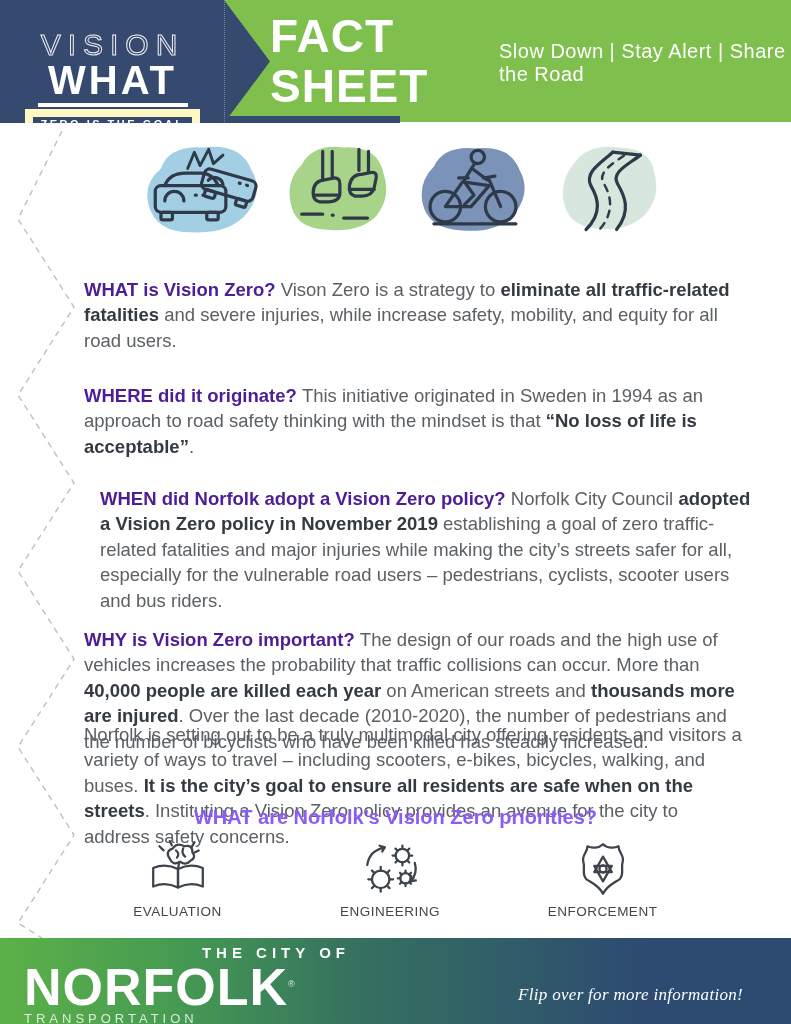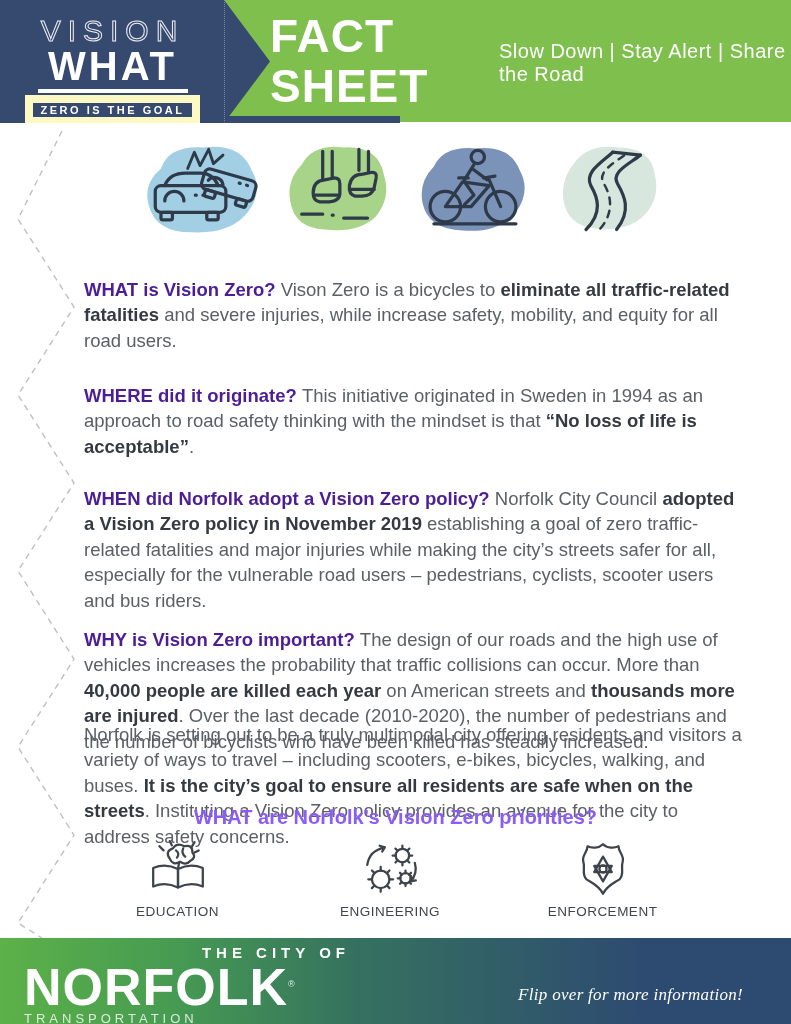--- a/index.html
+++ b/index.html
@@ -4,21 +4,21 @@
 <style>
   html,body{margin:0;padding:0;background:#e8e8e8;}
   .page{position:relative;width:791px;height:1024px;background:#ffffff;overflow:hidden;
         font-family:"Liberation Sans", sans-serif;margin:0 auto;}
 
   
   .header{position:absolute;top:0;left:0;width:791px;height:122px;background:#7fbf4d;}
   .header-navy{position:absolute;top:0;left:0;width:270px;height:123px;background:#36496f;
                clip-path:polygon(0 0,83% 0,100% 50%,83% 100%,0 100%);}
   .fold-line{position:absolute;top:0;left:224px;height:123px;width:0;border-left:1px dotted rgba(255,255,255,.35);}
-  .vz-logo{position:absolute;top:14px;left:0;width:225px;text-align:center;color:#fff;}
+  .vz-logo{position:absolute;top:28px;left:0;width:225px;text-align:center;color:#fff;}
   .vz-vision{font-size:30px;letter-spacing:7px;color:rgba(255,255,255,.75);font-weight:400;}
   @supports (-webkit-text-stroke:1px #fff){
     .vz-vision{color:transparent;-webkit-text-stroke:1px rgba(255,255,255,.9);}
   }
   .vz-zero{font-size:40px;font-weight:800;letter-spacing:3px;line-height:40px;margin-top:-2px;}
   .vz-bar{width:150px;height:4px;background:#fff;margin:3px auto 2px auto;}
   .vz-goalbox{display:inline-block;border:8px solid #fef9c3;padding:1px 8px;font-size:11px;
               letter-spacing:2.5px;font-weight:bold;}
   .header-right{position:absolute;top:0;left:270px;width:521px;height:122px;display:flex;
                 flex-direction:row;align-items:center;justify-content:center;color:#fff;}
@@ -32,21 +32,21 @@
   
   .hero-icons{position:absolute;top:136px;left:140px;width:530px;display:flex;
               justify-content:space-between;align-items:center;}
   .hero-icon{width:124px;height:104px;}
 
   
   .para{position:absolute;left:84px;width:662px;font-size:18.5px;line-height:25.5px;color:#5b6065;}
   .sg-h{color:#4c1d95;font-weight:bold;}
   .sg-b{color:#343a41;font-weight:bold;}
   .sg-n{color:#5b6065;}
-  .p1{top:258px;} .p2{top:364px;} .p3{top:467px;} .p4{top:608px;} .p5{top:703px;}
+  .p1{top:258px;} .p2{top:364px;} .p3{top:467px;margin-left:16px;} .p4{top:608px;} .p5{top:703px;}
 
   
   .prio-heading{position:absolute;top:806px;left:0;width:791px;text-align:center;
                 font-size:20px;font-weight:bold;color:#8b5cf6;}
   .prio-row{position:absolute;top:838px;left:110px;width:560px;display:flex;justify-content:space-between;}
   .prio-item{width:135px;display:flex;flex-direction:column;align-items:center;}
   .prio-item svg{width:62px;height:62px;}
   .prio-label{margin-top:4px;font-size:13.5px;letter-spacing:.5px;color:#41464d;}
 
   
@@ -144,42 +144,42 @@
       <path d="M30,26 Q44,6 76,10 Q110,10 114,38 Q120,62 104,80 Q86,99 52,95 Q22,92 18,64 Q16,42 30,26 Z" fill="#d8e7de"></path>
       <g class="ic">
         <path d="M42,96 C60,78 54,62 47,50 C40,36 58,26 70,15"></path>
         <path d="M74,96 C90,76 82,60 75,48 C68,36 86,28 99,18"></path>
         <path d="M70,15 L99,18"></path>
         <path d="M57,95 C73,76 67,58 60,47 C54,35 72,26 85,16" stroke-dasharray="7 7" stroke-width="2.6"></path>
       </g>
     </svg>
   </div>
 
-  <p class="para p1"><span class="sg-h">WHAT is Vision Zero? </span><span class="sg-n">Vison Zero is a bicycles to </span><span class="sg-b">eliminate all traffic-related fatalities </span><span class="sg-n">and severe injuries, while increase safety, mobility, and equity for all road users.</span></p>
+  <p class="para p1"><span class="sg-h">WHAT is Vision Zero? </span><span class="sg-n">Vison Zero is a strategy to </span><span class="sg-b">eliminate all traffic-related fatalities </span><span class="sg-n">and severe injuries, while increase safety, mobility, and equity for all road users.</span></p>
   <p class="para p2"><span class="sg-h">WHERE did it originate? </span><span class="sg-n">This initiative originated in Sweden in 1994 as an approach to road safety thinking with the mindset is that </span><span class="sg-b">“No loss of life is acceptable”</span><span class="sg-n">.</span></p>
   <p class="para p3"><span class="sg-h">WHEN did Norfolk adopt a Vision Zero policy? </span><span class="sg-n">Norfolk City Council </span><span class="sg-b">adopted a Vision Zero policy in November 2019 </span><span class="sg-n">establishing a goal of zero traffic-related fatalities and major injuries while making the city’s streets safer for all, especially for the vulnerable road users – pedestrians, cyclists, scooter users and bus riders.</span></p>
   <p class="para p4"><span class="sg-h">WHY is Vision Zero important? </span><span class="sg-n">The design of our roads and the high use of vehicles increases the probability that traffic collisions can occur. More than </span><span class="sg-b">40,000 people are killed each year </span><span class="sg-n">on American streets and </span><span class="sg-b">thousands more are injured</span><span class="sg-n">. Over the last decade (2010-2020), the number of pedestrians and the number of bicyclists who have been killed has steadily increased.</span></p>
   <p class="para p5"><span class="sg-n">Norfolk is setting out to be a truly multimodal city offering residents and visitors a variety of ways to travel – including scooters, e-bikes, bicycles, walking, and buses. </span><span class="sg-b">It is the city’s goal to ensure all residents are safe when on the streets</span><span class="sg-n">. Instituting a Vision Zero policy provides an avenue for the city to address safety concerns.</span></p>
 
   <div class="prio-heading">WHAT are Norfolk’s Vision Zero priorities?</div>
 
   <div class="prio-row">
 
     <div class="prio-item">
       <svg viewBox="0 0 60 60">
         <g class="pic">
           <path d="M6,47 L6,29 Q18,24 30,30 L30,48 Q18,42 6,47 Z"></path>
           <path d="M54,47 L54,29 Q42,24 30,30 L30,48 Q42,42 54,47 Z"></path>
           <path d="M22,20 Q17,13 25,10 Q29,4 36,8 Q44,6 44,14 Q48,19 42,22 Q38,27 32,23 Q25,27 22,20 Z"></path>
           <path d="M28,12 Q32,15 29,19 M35,10 Q33,15 37,18"></path>
           <path d="M31,24 L30,30"></path>
           <path d="M12,8 L16,12 M22,3 L24,7 M46,4 L43,9 M50,12 L46,14"></path>
         </g>
       </svg>
-      <div class="prio-label">EDUCATION</div>
+      <div class="prio-label">EVALUATION</div>
     </div>
 
     <div class="prio-item">
       <svg viewBox="0 0 60 60">
         <g class="pic">
           <circle cx="21" cy="40" r="8.5"></circle>
           <path d="M21,28 V31.5 M21,52 V48.5 M9,40 H12.5 M33,40 H29.5 M29.5,31.5 L27,34 M29.5,48.5 L27,46 M12.5,31.5 L15,34 M12.5,48.5 L15,46"></path>
           <circle cx="42" cy="17" r="6.5"></circle>
           <path d="M42,7.5 V10.5 M42,26.5 V23.5 M32.5,17 H35.5 M51.5,17 H48.5 M48.7,10.3 L46.6,12.4 M48.7,23.7 L46.6,21.6 M35.3,10.3 L37.4,12.4 M35.3,23.7 L37.4,21.6"></path>
           <circle cx="45" cy="39" r="5"></circle>

